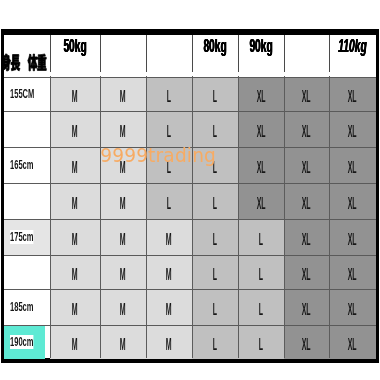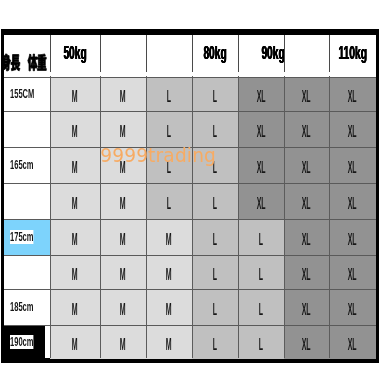--- a/index.html
+++ b/index.html
@@ -9,21 +9,21 @@
        -webkit-font-smoothing:antialiased;}
   #root{position:relative;width:380px;height:380px;}
   .frame{position:absolute;left:1px;top:29px;width:378px;height:334px;background:#000;}
   .grid{position:absolute;left:4px;top:34.5px;width:372px;height:323.5px;background:#fff;}
   .cell{position:absolute;box-sizing:border-box;display:flex;
         align-items:center;justify-content:center;overflow:hidden;}
   .hline{position:absolute;left:0;width:372px;height:1.4px;background:#5a5a5a;}
   .vline{position:absolute;top:41.5px;width:1.3px;height:282px;background:#5c5c5c;}
   .vhdr{position:absolute;top:0;width:1px;height:37.5px;background:#4a4a4a;}
   .hdr{font-weight:bold;font-size:18.5px;color:#000;background:#fff;
-       align-items:center;padding-bottom:4.7px;
+       align-items:flex-start;padding-bottom:4.7px;
        text-shadow:0.45px 0 0 currentColor,-0.45px 0 0 currentColor,0 0.25px 0 currentColor;}
   .hdr .txt{display:block;transform:scaleX(0.555);transform-origin:center;white-space:nowrap;}
   .rowlab{font-size:12.6px;font-weight:600;color:#171717;background:#fff;
           justify-content:flex-start;padding-left:5.5px;padding-top:1.8px;}
   .rowlab .txt{display:block;transform:scaleX(0.60);transform-origin:left center;white-space:nowrap;}
   .sz{font-size:15.9px;font-weight:bold;color:#171717;padding-top:6.2px;}
   .sz .txt{display:block;transform:scaleX(0.44);transform-origin:center;white-space:nowrap;}
   .cjk-glyphs{position:absolute;left:-4.2px;top:15px;}
   .watermark{position:absolute;left:100.2px;top:144.5px;font-size:18.6px;color:#f7ab63;
              font-family:"DejaVu Sans",sans-serif;white-space:nowrap;letter-spacing:0.15px;}
@@ -41,24 +41,24 @@
       <path fill="#000000" stroke="#000" stroke-width="55" transform="translate(27.750,19.2) scale(0.0097,-0.0178)" d="M205 851 342 809Q313 724 271.5 637.0Q230 550 181.5 471.5Q133 393 81 335Q75 353 61.0 382.0Q47 411 32.0 440.5Q17 470 4 488Q45 532 82.5 590.5Q120 649 151.5 716.0Q183 783 205 851ZM129 564 267 702V701V-94H129ZM558 849H700V-87H558ZM320 690H964V552H320ZM445 193H819V64H445ZM746 611Q771 529 810.0 445.0Q849 361 896.5 287.5Q944 214 996 161Q971 142 939.0 109.5Q907 77 888 48Q836 112 790.0 198.5Q744 285 707.5 383.5Q671 482 644 582ZM518 623 622 595Q595 489 557.0 387.0Q519 285 470.5 197.0Q422 109 363 45Q351 62 332.5 83.0Q314 104 294.5 123.5Q275 143 259 155Q316 208 365.5 284.0Q415 360 454.5 448.0Q494 536 518 623Z"></path>
       <path fill="#000000" stroke="#000" stroke-width="55" transform="translate(36.950,19.2) scale(0.0097,-0.0178)" d="M42 45H961V-68H42ZM48 677H953V565H48ZM116 186H895V78H116ZM422 752H568V-13H422ZM800 857 864 745Q788 733 700.0 724.5Q612 716 519.0 710.5Q426 705 332.5 702.0Q239 699 152 699Q151 724 141.5 756.0Q132 788 123 810Q211 812 302.5 815.5Q394 819 483.0 825.0Q572 831 653.0 839.0Q734 847 800 857ZM291 336V309H709V336ZM291 447V420H709V447ZM149 540H858V216H149Z"></path>
     </svg>
   </div>
   <div class="cell hdr" style="left: 46px; top: 0px; width: 50px; height: 42px; background: rgb(255, 255, 255); color: rgb(0, 0, 0);">
         <span class="txt" style="background: rgb(255, 255, 255); color: rgb(0, 0, 0);">50kg</span>
       </div>
   <div class="cell hdr" style="left: 188px; top: 0px; width: 46px; height: 42px; background: rgb(255, 255, 255); color: rgb(0, 0, 0);">
         <span class="txt" style="background: rgb(255, 255, 255); color: rgb(0, 0, 0);">80kg</span>
       </div>
-  <div class="cell hdr" style="left: 234px; top: 0px; width: 46px; height: 42px; background: rgb(255, 255, 255); color: rgb(0, 0, 0); margin-left: 12px;">
+  <div class="cell hdr" style="left: 234px; top: 0px; width: 46px; height: 42px; background: rgb(255, 255, 255); color: rgb(0, 0, 0);">
         <span class="txt" style="background: rgb(255, 255, 255); color: rgb(0, 0, 0);">90kg</span>
       </div>
-  <div class="cell hdr" style="left: 325px; top: 0px; width: 47px; height: 42px; background: rgb(255, 255, 255); color: rgb(0, 0, 0);">
+  <div class="cell hdr" style="left: 325px; top: 0px; width: 47px; height: 42px; background: rgb(255, 255, 255); color: rgb(0, 0, 0); font-style: italic;">
         <span class="txt" style="background: rgb(255, 255, 255); color: rgb(0, 0, 0);">110kg</span>
       </div>
   <div class="cell rowlab" style="left: 0px; top: 42px; width: 46px; height: 34px; background: rgb(255, 255, 255); color: rgb(23, 23, 23);">
         <span class="txt" style="background: rgb(255, 255, 255); color: rgb(23, 23, 23);">155CM</span>
       </div>
   <div class="cell sz" style="left: 46px; top: 42px; width: 50px; height: 34px; background: rgb(220, 220, 220); color: rgb(23, 23, 23);">
         <span class="txt">M</span>
       </div>
   <div class="cell sz" style="left: 96px; top: 42px; width: 46px; height: 34px; background: rgb(220, 220, 220); color: rgb(23, 23, 23);">
         <span class="txt">M</span>
@@ -137,21 +137,21 @@
       </div>
   <div class="cell sz" style="left: 234px; top: 148px; width: 46px; height: 36px; background: rgb(146, 146, 146); color: rgb(23, 23, 23);">
         <span class="txt">XL</span>
       </div>
   <div class="cell sz" style="left: 280px; top: 148px; width: 45px; height: 36px; background: rgb(146, 146, 146); color: rgb(23, 23, 23);">
         <span class="txt">XL</span>
       </div>
   <div class="cell sz" style="left: 325px; top: 148px; width: 47px; height: 36px; background: rgb(146, 146, 146); color: rgb(23, 23, 23);">
         <span class="txt">XL</span>
       </div>
-  <div class="cell rowlab" style="left: 0px; top: 184px; width: 46px; height: 36px; background: #7dd3fc; color: rgb(23, 23, 23);">
+  <div class="cell rowlab" style="left: 0px; top: 184px; width: 46px; height: 36px; background: #e5e5e5; color: rgb(23, 23, 23);">
         <span class="txt" style="background: rgb(255, 255, 255); color: rgb(23, 23, 23);">175cm</span>
       </div>
   <div class="cell sz" style="left: 46px; top: 184px; width: 50px; height: 36px; background: rgb(220, 220, 220); color: rgb(23, 23, 23);">
         <span class="txt">M</span>
       </div>
   <div class="cell sz" style="left: 96px; top: 184px; width: 46px; height: 36px; background: rgb(220, 220, 220); color: rgb(23, 23, 23);">
         <span class="txt">M</span>
       </div>
   <div class="cell sz" style="left: 142px; top: 184px; width: 46px; height: 36px; background: rgb(220, 220, 220); color: rgb(23, 23, 23);">
         <span class="txt">M</span>
@@ -206,21 +206,21 @@
       </div>
   <div class="cell sz" style="left: 234px; top: 254px; width: 46px; height: 36px; background: rgb(192, 192, 192); color: rgb(23, 23, 23);">
         <span class="txt">L</span>
       </div>
   <div class="cell sz" style="left: 280px; top: 254px; width: 45px; height: 36px; background: rgb(146, 146, 146); color: rgb(23, 23, 23);">
         <span class="txt">XL</span>
       </div>
   <div class="cell sz" style="left: 325px; top: 254px; width: 47px; height: 36px; background: rgb(146, 146, 146); color: rgb(23, 23, 23);">
         <span class="txt">XL</span>
       </div>
-  <div class="cell rowlab" style="left: 0px; top: 290px; width: 41px; height: 34px; background: #000000; color: rgb(23, 23, 23);">
+  <div class="cell rowlab" style="left: 0px; top: 290px; width: 41px; height: 34px; background: #5eead4; color: rgb(23, 23, 23);">
         <span class="txt" style="background: rgb(255, 255, 255); color: rgb(23, 23, 23);">190cm</span>
       </div>
   <div class="cell sz" style="left: 46px; top: 290px; width: 50px; height: 34px; background: rgb(220, 220, 220); color: rgb(23, 23, 23);">
         <span class="txt">M</span>
       </div>
   <div class="cell sz" style="left: 96px; top: 290px; width: 46px; height: 34px; background: rgb(220, 220, 220); color: rgb(23, 23, 23);">
         <span class="txt">M</span>
       </div>
   <div class="cell sz" style="left: 142px; top: 290px; width: 46px; height: 34px; background: rgb(220, 220, 220); color: rgb(23, 23, 23);">
         <span class="txt">M</span>

